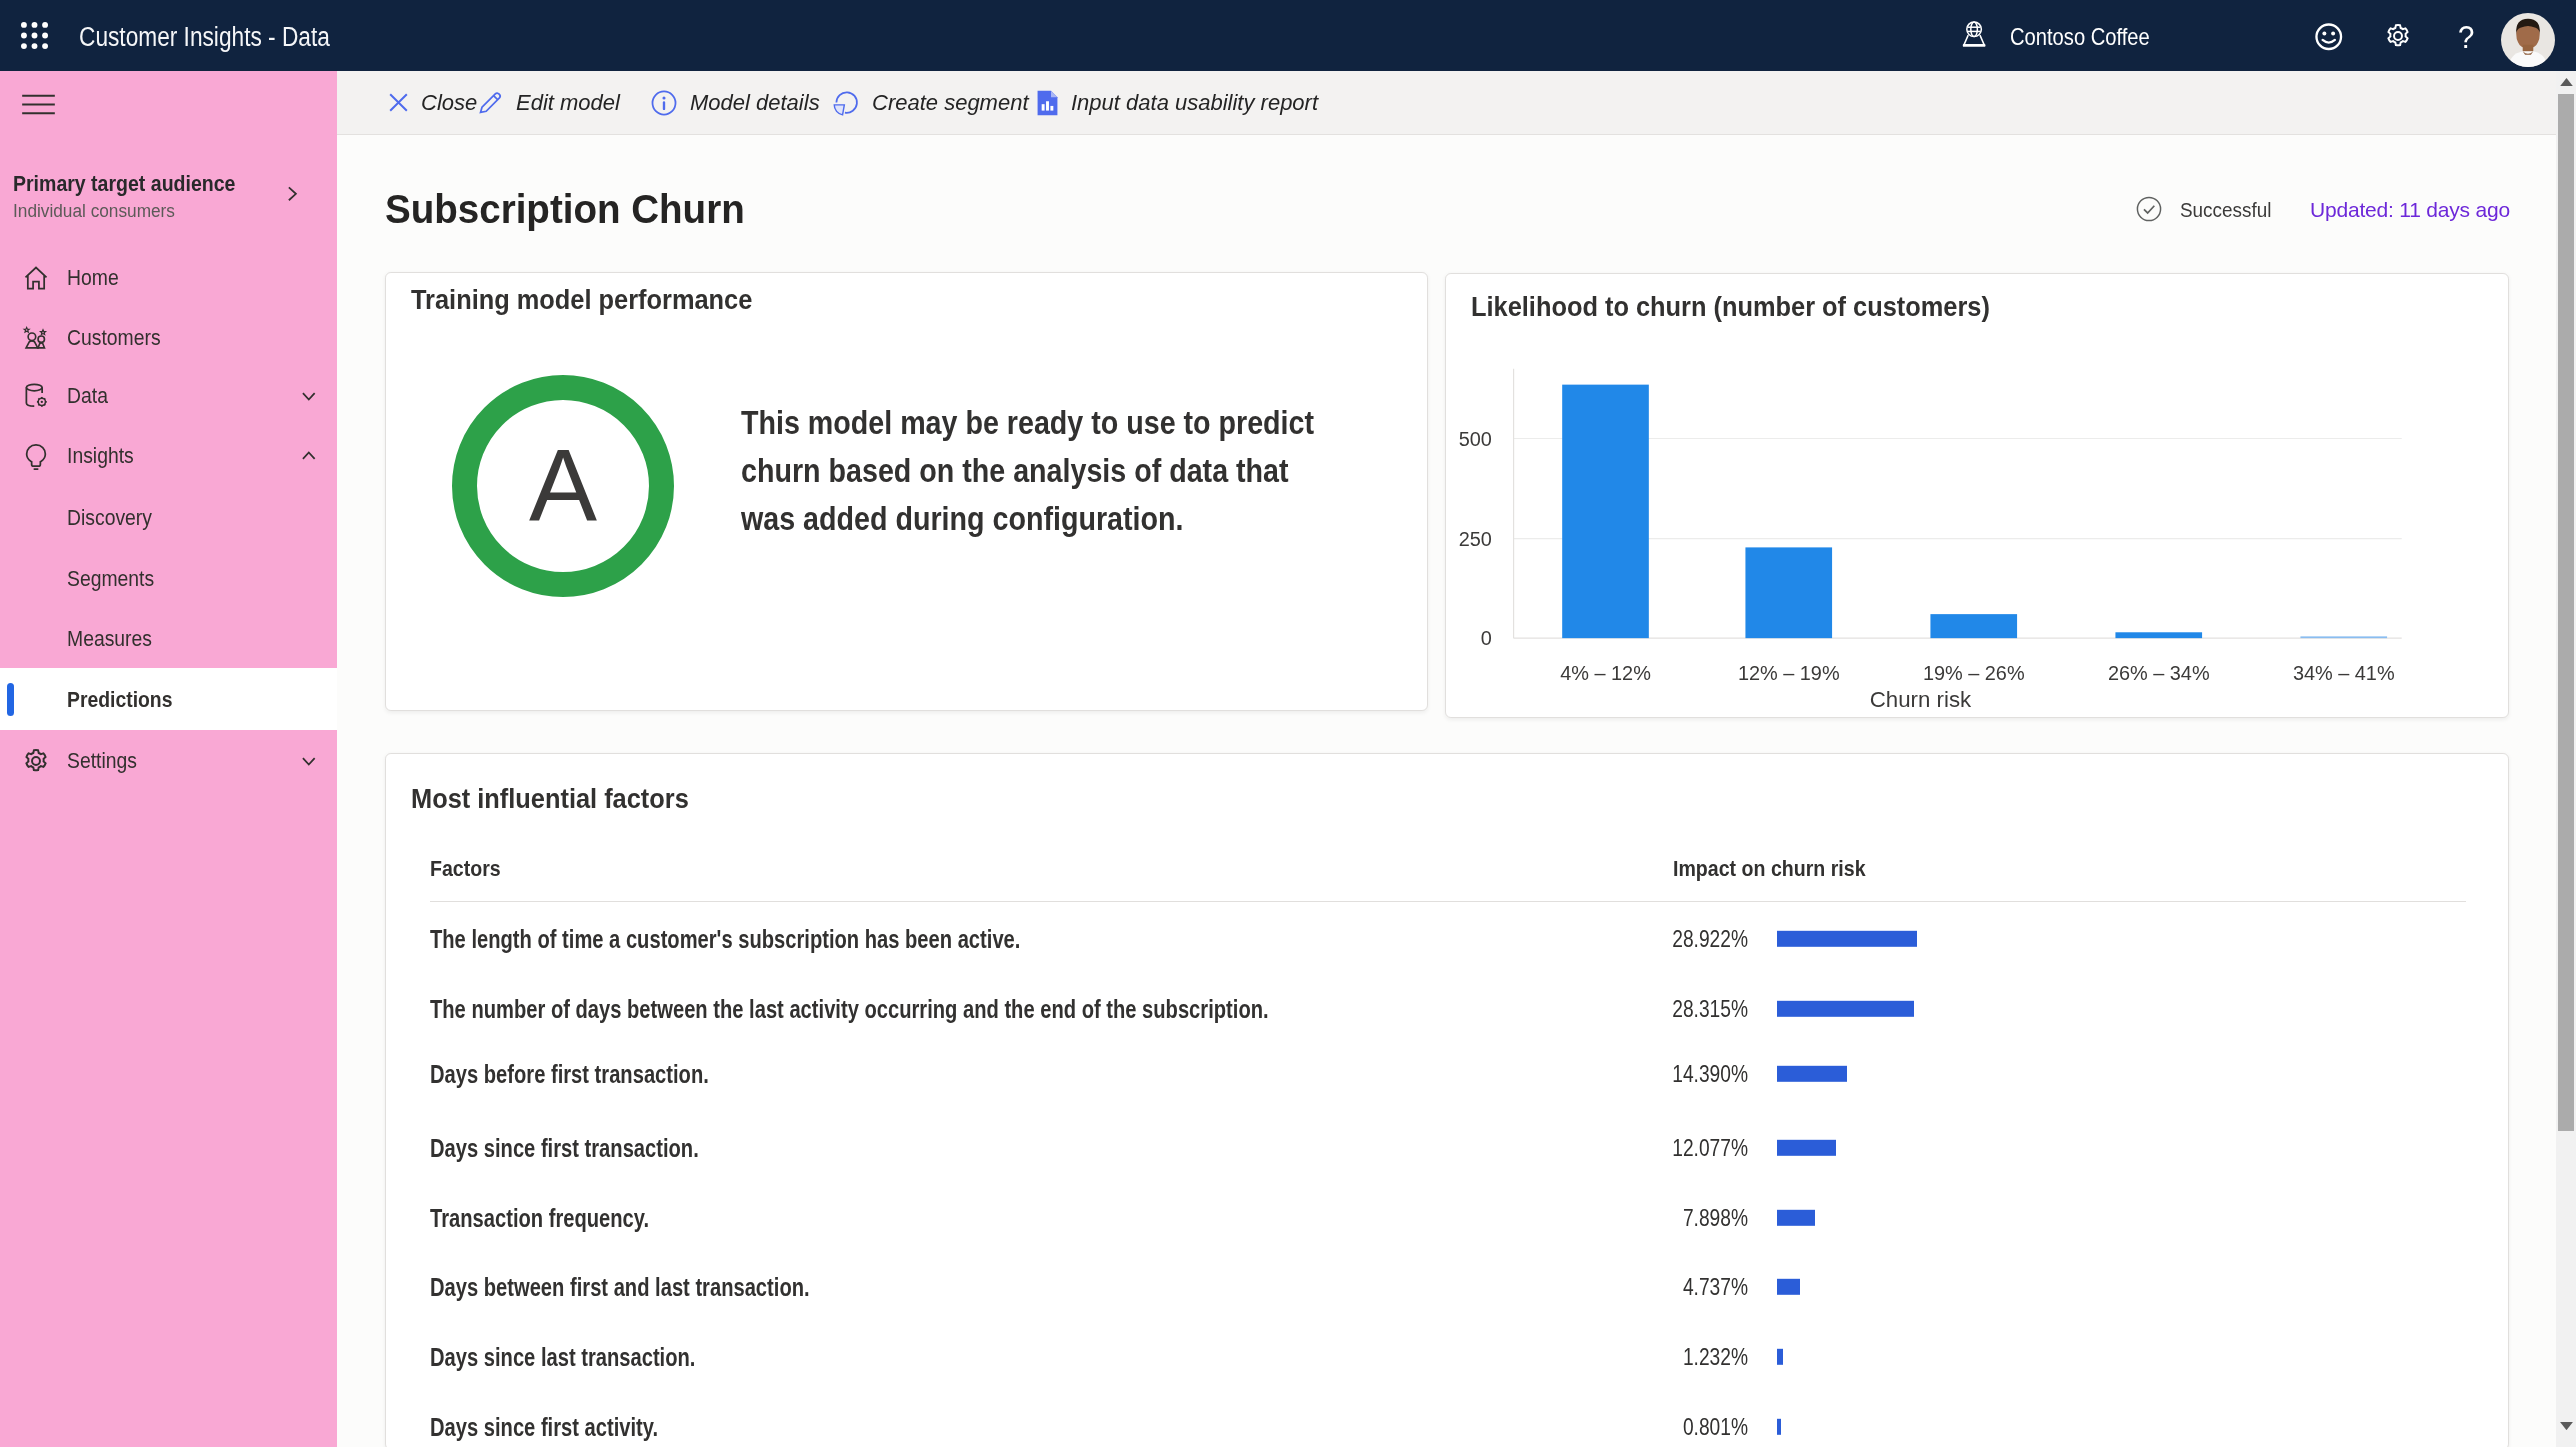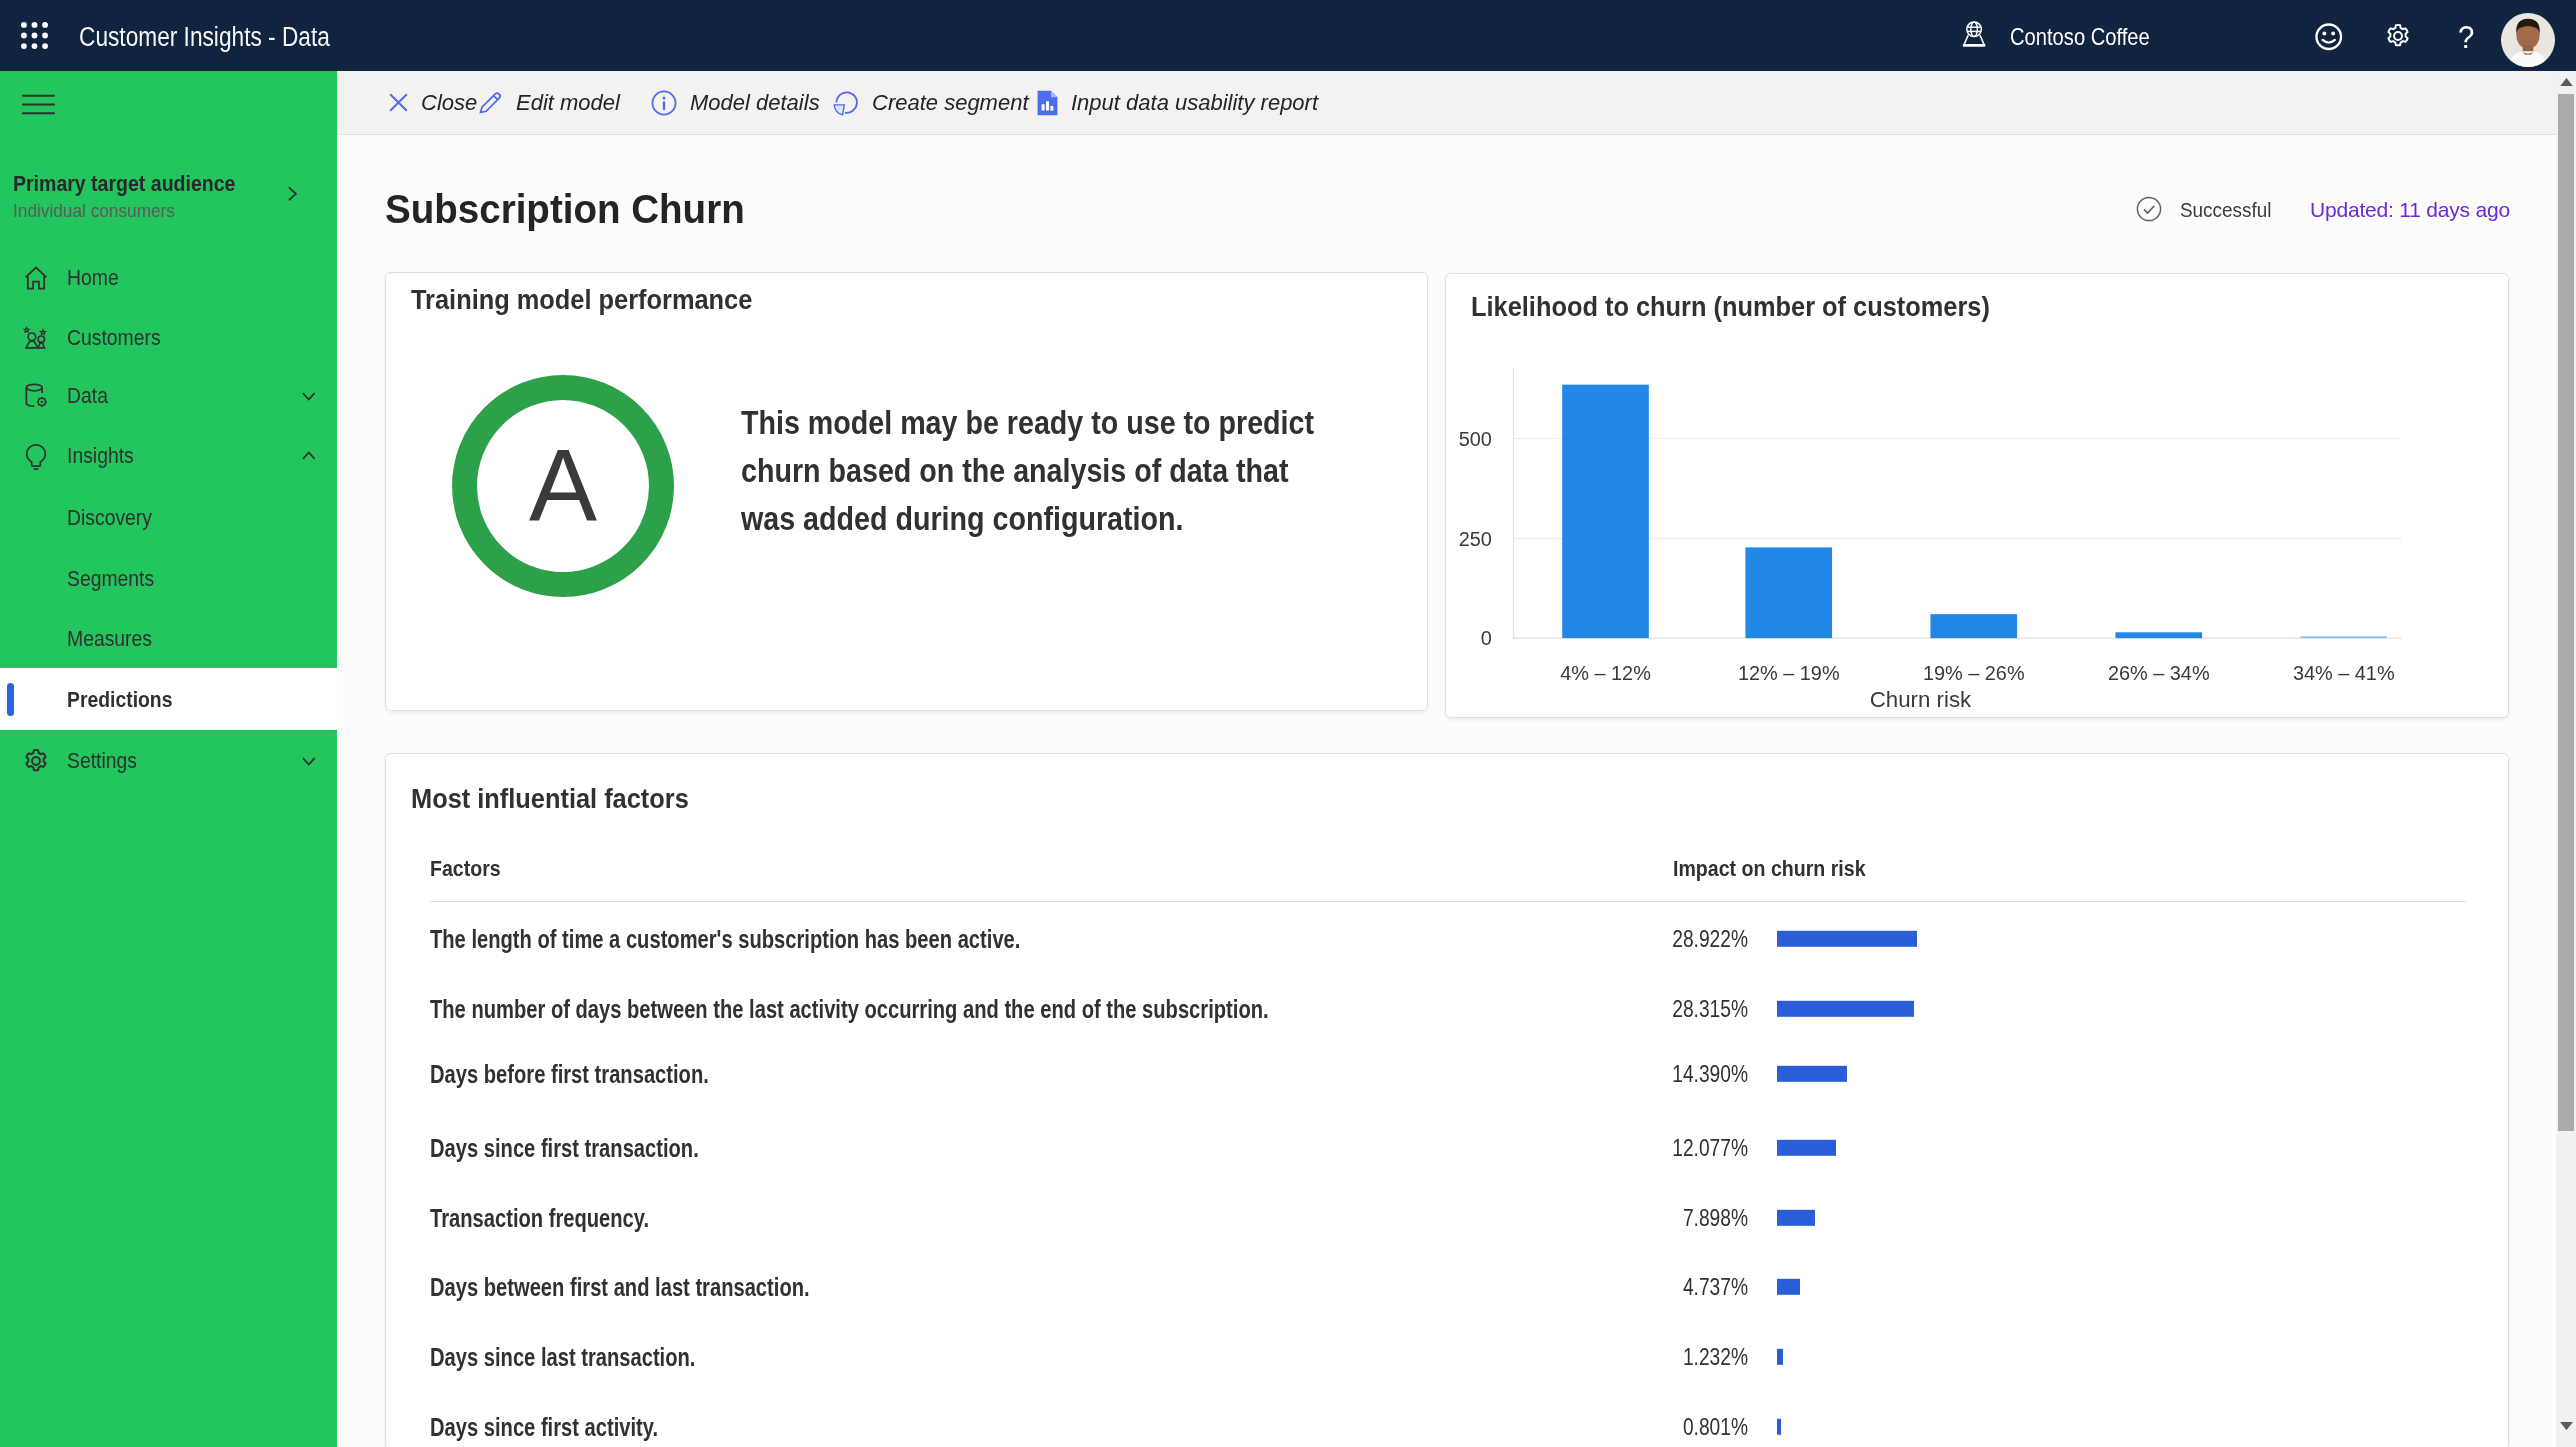--- a/index.html
+++ b/index.html
@@ -4,21 +4,21 @@
 <style>
 * { margin:0; padding:0; box-sizing:border-box; }
 html,body { width:2576px; height:1448px; overflow:hidden; font-family:"Liberation Sans", sans-serif; background:#ffffff; }
 .abs { position:absolute; }
 
 #topbar { position:absolute; left:0; top:0; width:2576px; height:71px; background:#10233f; }
 #topbar .appname { position:absolute; left:79px; top:21.7px; font-size:27px; color:#f5f6f8; transform:scaleX(0.84); transform-origin:left center; white-space:nowrap; }
 #topbar .org { position:absolute; left:2010px; top:23.4px; font-size:24px; color:#ffffff; transform:scaleX(0.84); transform-origin:left center; white-space:nowrap; }
 #topbar .qmark { position:absolute; left:2458px; top:19.3px; font-size:32px; color:#ffffff; transform:scaleX(0.92); transform-origin:left center; }
 
-#sidebar { position:absolute; left:0; top:71px; width:337px; height:1377px; background:#22c55e; }
+#sidebar { position:absolute; left:0; top:71px; width:337px; height:1377px; background:#f9a8d4; }
 .pta { position:absolute; left:13px; top:100px; }
 .pta .t1 { font-size:21.7px; font-weight:bold; color:#29292b; line-height:26px; transform:scaleX(0.90); transform-origin:left center; white-space:nowrap; }
 .pta .t2 { font-size:17.6px; color:#5c5a58; margin-top:3.5px; line-height:21px; transform:scaleX(0.98); transform-origin:left center; white-space:nowrap; }
 .navitem { position:absolute; left:0; width:337px; height:61px; }
 .navitem .ic { position:absolute; left:21.7px; top:50%; transform:translateY(-50%); width:28px; height:28px; }
 .navitem .lbl { position:absolute; left:67px; top:50%; transform:translateY(-50%) scaleX(0.88); transform-origin:left center; font-size:22px; color:#32302e; white-space:nowrap; }
 .navitem .chev { position:absolute; left:300px; top:50%; transform:translateY(-50%); width:17.6px; height:17.6px; }
 #predrow { position:absolute; left:0; top:597px; width:337px; height:62px; background:#ffffff; }
 #predrow .bar { position:absolute; left:7px; top:15px; width:7px; height:33px; background:#2266e3; border-radius:3.5px; }
 

